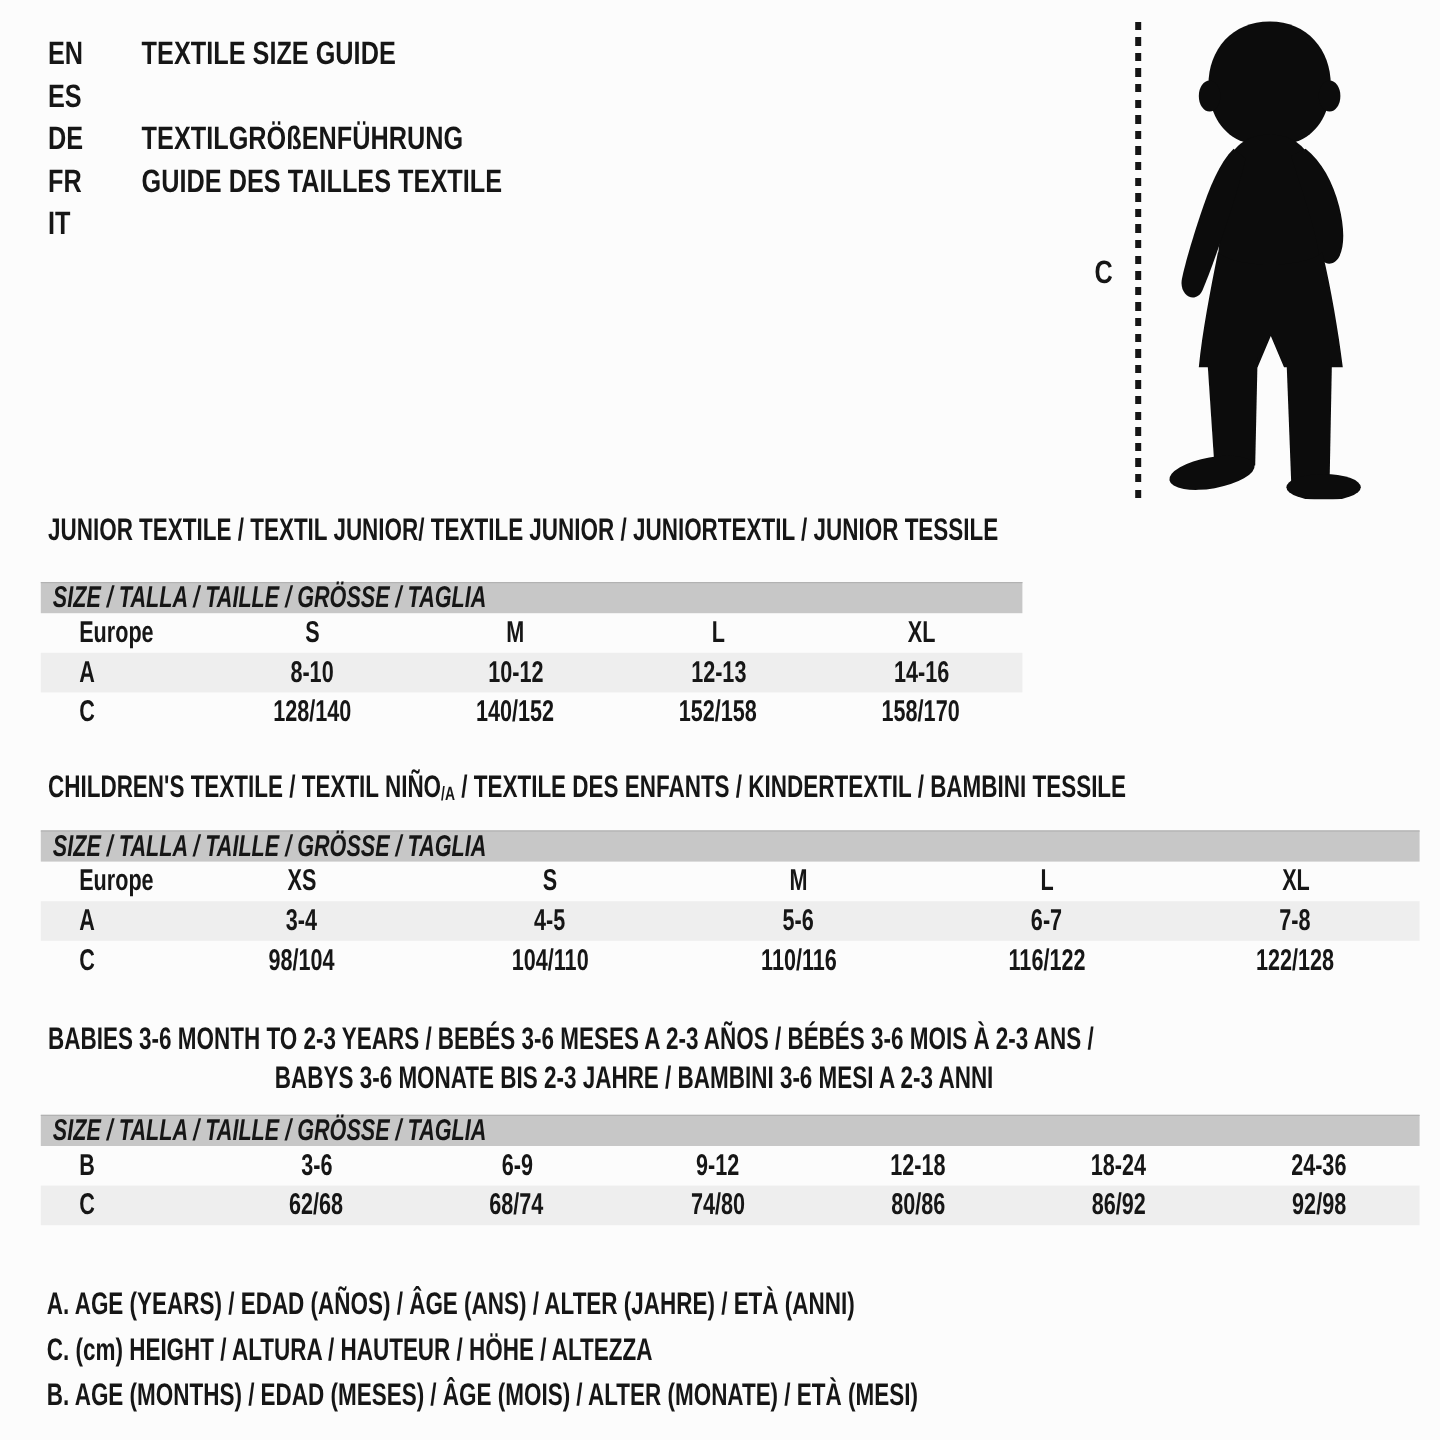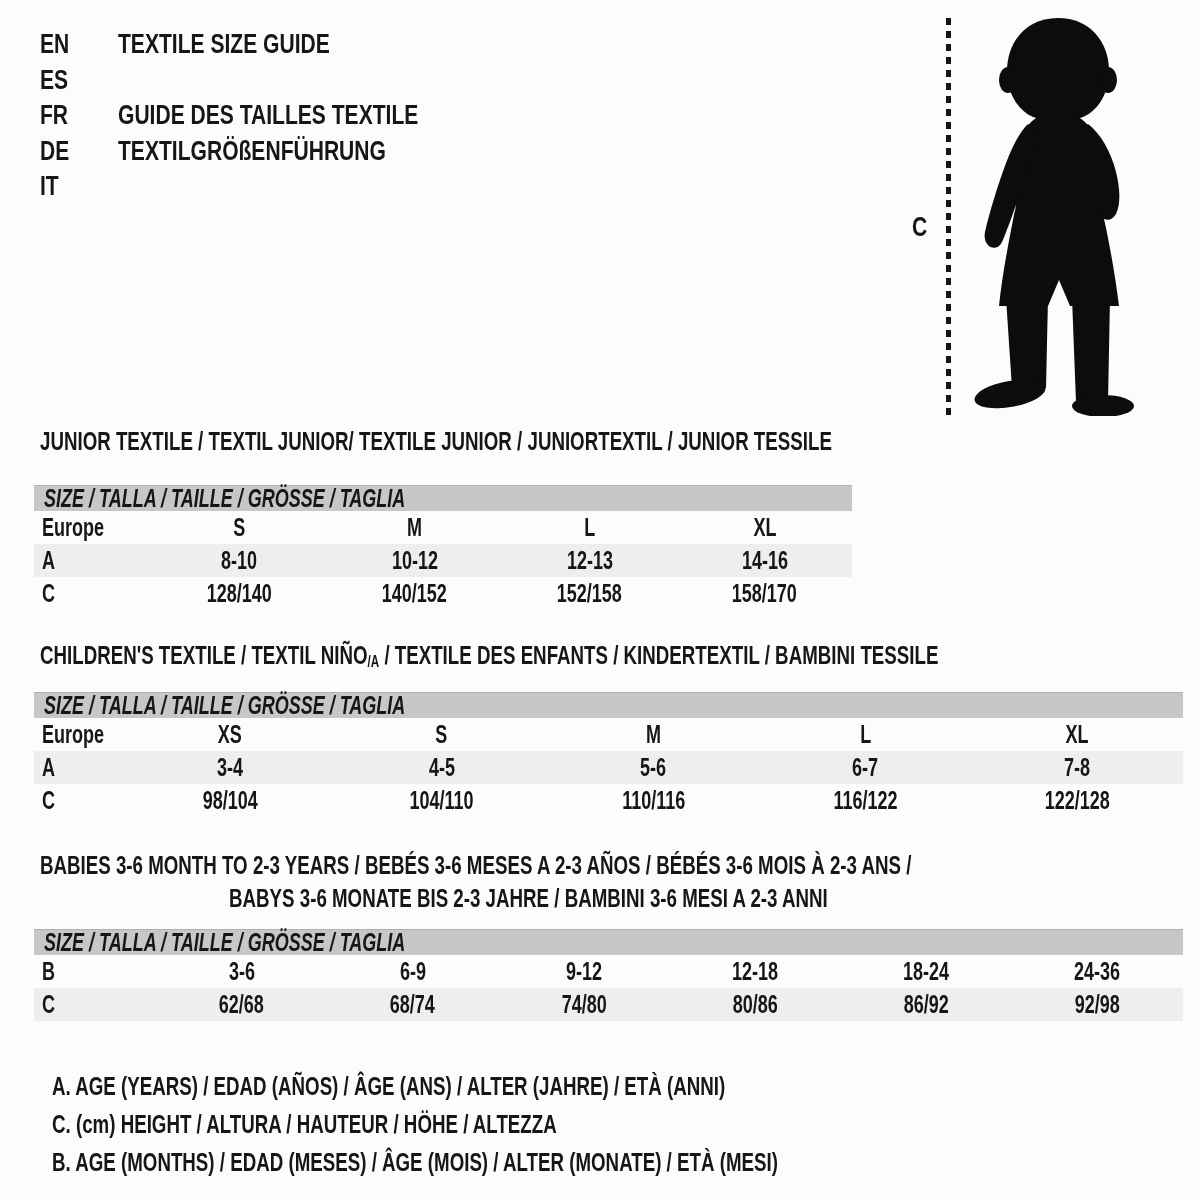--- a/index.html
+++ b/index.html
@@ -29,54 +29,54 @@
   .dotted-line {
     position:absolute; left:946px; top:18px; width:5px; height:398px;
     background:repeating-linear-gradient(to bottom, #151515 0 7px, transparent 7px 13px);
   }
   .baby { position:absolute; left:958px; top:14px; width:182px; height:402px; }
 
   
   .sec-title { position:absolute; left:40px; font-size:26px; line-height:28px;text-align:center; }
   .sub { font-size:.62em; position:relative; top:3px; }
   .babies-title { line-height:33px; }
-  .notes { position:absolute; left:52px; top:1067px; font-size:26px; line-height:38px; }
+  .notes { position:absolute; left:39px; top:1067px; font-size:26px; line-height:38px; }
 
   
   .tbl { position:absolute; left:34px; font-size:25px; }
   .thead {
     height:26px; background:#c7c7c7; border-top:1px solid #b2b2b2;
     display:flex; align-items:center; padding-left:10px;font-style:italic;
   }
   .tr { display:flex; height:33px; align-items:center; }
   .tr.alt { background:#eeeeee; }
-  .td-label { padding-left:8px; }
+  .td-label { padding-left:8px;margin-left:24px; }
   .lw118 { width:118px; } .lw90 { width:90px; } .lw122 { width:122px; }
   .td { flex:1; text-align:center; }
 </style>
 </head>
 <body>
 
 <div class="page">
 
   <div class="langs">
     <div class="lang-row">
       <div class="lang-code"><span class="cond sx78">EN</span></div>
       <div><span class="cond sx78">TEXTILE SIZE GUIDE</span></div>
     </div>
     <div class="lang-row">
       <div class="lang-code"><span class="cond sx78">ES</span></div>
     </div>
     <div class="lang-row">
+      <div class="lang-code"><span class="cond sx78">DE</span></div>
+      <div><span class="cond sx78">TEXTILGRÖßENFÜHRUNG</span></div>
+    </div>
+    <div class="lang-row">
       <div class="lang-code"><span class="cond sx78">FR</span></div>
       <div><span class="cond sx78">GUIDE DES TAILLES TEXTILE</span></div>
-    </div>
-    <div class="lang-row">
-      <div class="lang-code"><span class="cond sx78">DE</span></div>
-      <div><span class="cond sx78">TEXTILGRÖßENFÜHRUNG</span></div>
     </div>
     <div class="lang-row">
       <div class="lang-code"><span class="cond sx78">IT</span></div>
     </div>
   </div>
 
   <div class="measure-label"><span class="cond sx78">C</span></div>
   <div class="dotted-line"></div>
   <svg class="baby" viewBox="0 0 182 402" xmlns="http://www.w3.org/2000/svg">
     <g fill="#0c0c0c">

